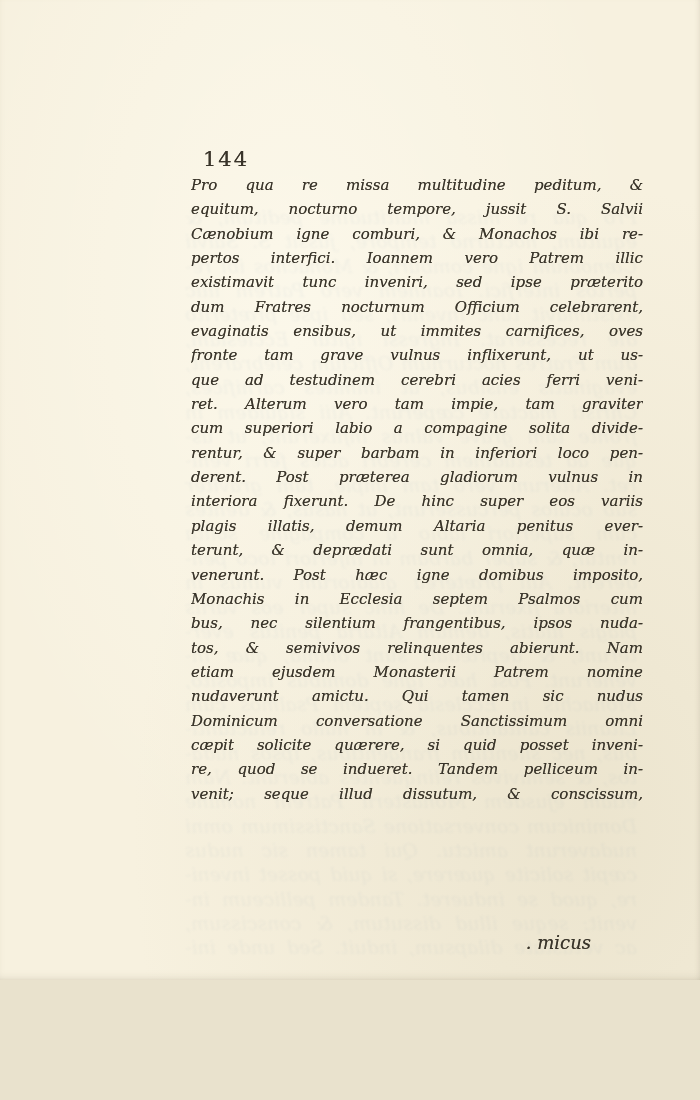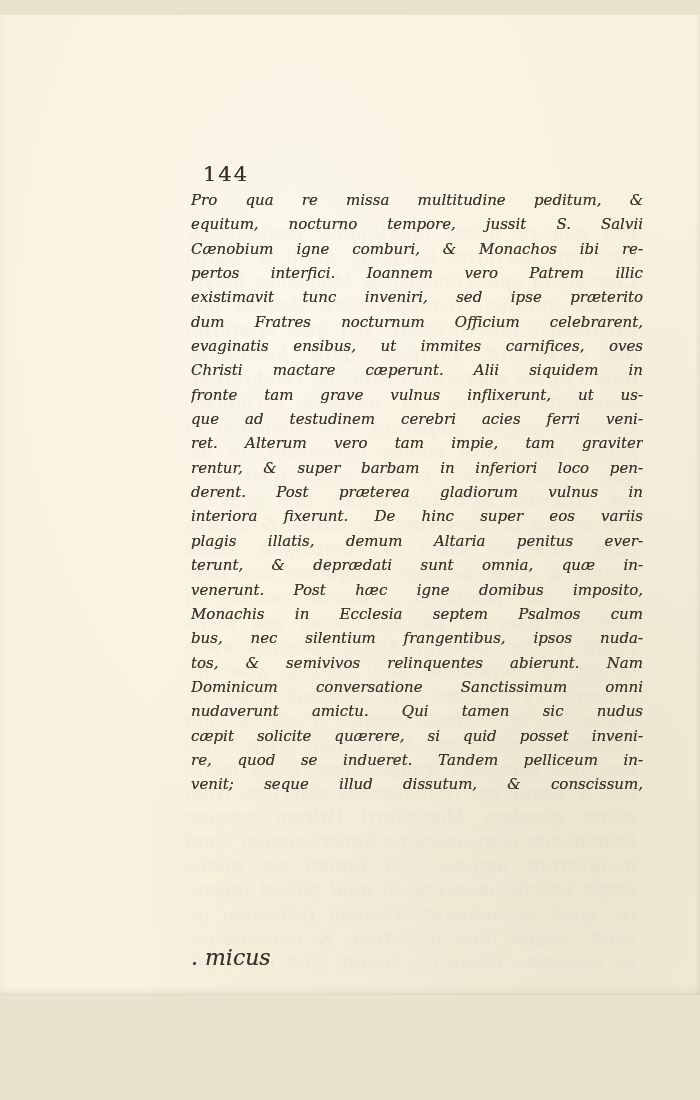--- a/index.html
+++ b/index.html
@@ -18,21 +18,20 @@
     height: 980px;
     background:
       radial-gradient(ellipse at 42% 30%, rgba(255,253,243,0.55) 0%, rgba(255,253,243,0) 60%),
       radial-gradient(ellipse at 85% 85%, rgba(215,205,175,0.35) 0%, rgba(215,205,175,0) 55%),
       var(--paper, #f7f1df);
     box-shadow: inset 0 -5px 12px -9px rgba(110,100,75,0.5),
                 inset -4px 0 10px -8px rgba(110,100,75,0.35);
     font-family: "DejaVu Serif", serif;
     color: var(--ink, #39342a);
     overflow: hidden;
-    margin-top: 15px;
   }
   
   .showthrough {
     position: absolute;
     left: 185px;
     top: 205px;
     width: 452px;
     font-size: 19px;
     font-style: italic;
     line-height: 24.35px;
@@ -69,21 +68,22 @@
     word-spacing: 1.5px;
     white-space: normal;
   }
   .catchword-row {
     position: absolute;
     left: 191px;
     top: 931px;
     width: 452px;
     box-sizing: border-box;
     padding-right: 52px;
-    font-size: 22px;
+    text-align: right;
+    font-size: 18px;
     font-style: italic;
     line-height: 24.35px;
     text-shadow: 0 0 0.5px rgba(45,40,28,0.65);
   }
 </style>
 </head>
 <body>
 
 <div class="page" style="--paper: #f7f1df; --ink: #39342a;">
   <div class="showthrough">
@@ -121,35 +121,36 @@
     </div>
   <div class="page-number">144</div>
   <div class="text-block">
       <div class="line">Pro qua re missa multitudine peditum, &amp;</div>
       <div class="line">equitum, nocturno tempore, jussit S. Salvii</div>
       <div class="line">Cænobium igne comburi, &amp; Monachos ibi re-</div>
       <div class="line">pertos interfici. Ioannem vero Patrem illic</div>
       <div class="line">existimavit tunc inveniri, sed ipse præterito</div>
       <div class="line">dum Fratres nocturnum Officium celebrarent,</div>
       <div class="line">evaginatis ensibus, ut immites carnifices, oves</div>
-      <div class="line">Christi mactare cæperunt. Alii siquidem in</div>
       <div class="line">fronte tam grave vulnus inflixerunt, ut us-</div>
       <div class="line">que ad testudinem cerebri acies ferri veni-</div>
       <div class="line">ret. Alterum vero tam impie, tam graviter</div>
+      <div class="line">cum superiori labio a compagine solita divide-</div>
       <div class="line">rentur, &amp; super barbam in inferiori loco pen-</div>
       <div class="line">derent. Post præterea gladiorum vulnus in</div>
       <div class="line">interiora fixerunt. De hinc super eos variis</div>
       <div class="line">plagis illatis, demum Altaria penitus ever-</div>
       <div class="line">terunt, &amp; deprædati sunt omnia, quæ in-</div>
       <div class="line">venerunt. Post hæc igne domibus imposito,</div>
       <div class="line">Monachis in Ecclesia septem Psalmos cum</div>
       <div class="line">bus, nec silentium frangentibus, ipsos nuda-</div>
       <div class="line">tos, &amp; semivivos relinquentes abierunt. Nam</div>
+      <div class="line">etiam ejusdem Monasterii Patrem nomine</div>
+      <div class="line">nudaverunt amictu. Qui tamen sic nudus</div>
       <div class="line">Dominicum conversatione Sanctissimum omni</div>
-      <div class="line">nudaverunt amictu. Qui tamen sic nudus</div>
       <div class="line">cæpit solicite quærere, si quid posset inveni-</div>
       <div class="line">re, quod se indueret. Tandem pelliceum in-</div>
       <div class="line">venit; seque illud dissutum, &amp; conscissum,</div>
     </div>
   <div class="catchword-row">
     <span>. micus</span>
   </div>
 </div>
 
 </body></html>

